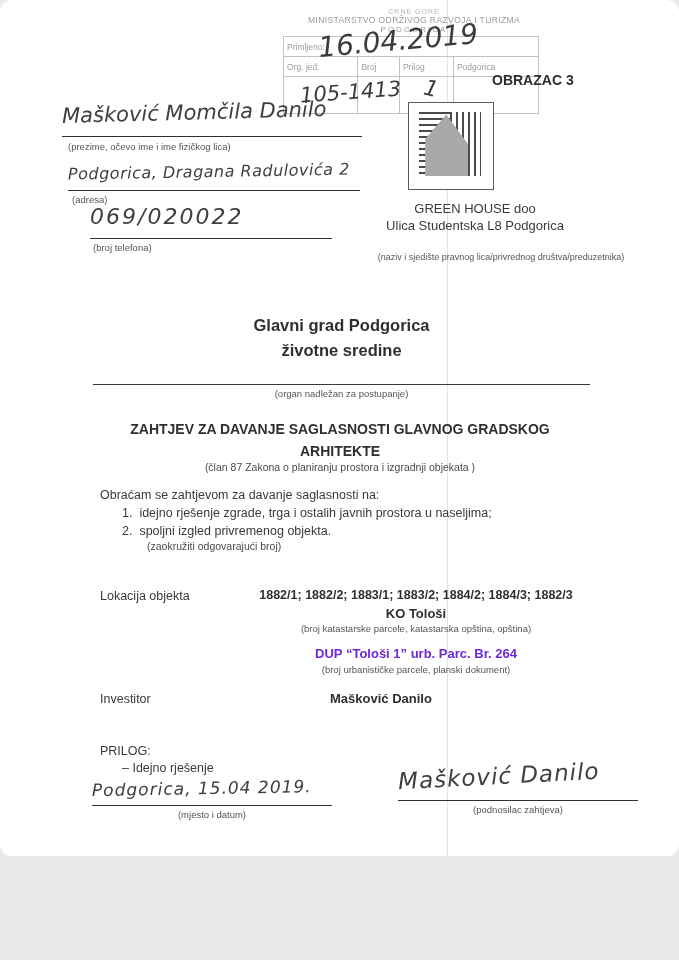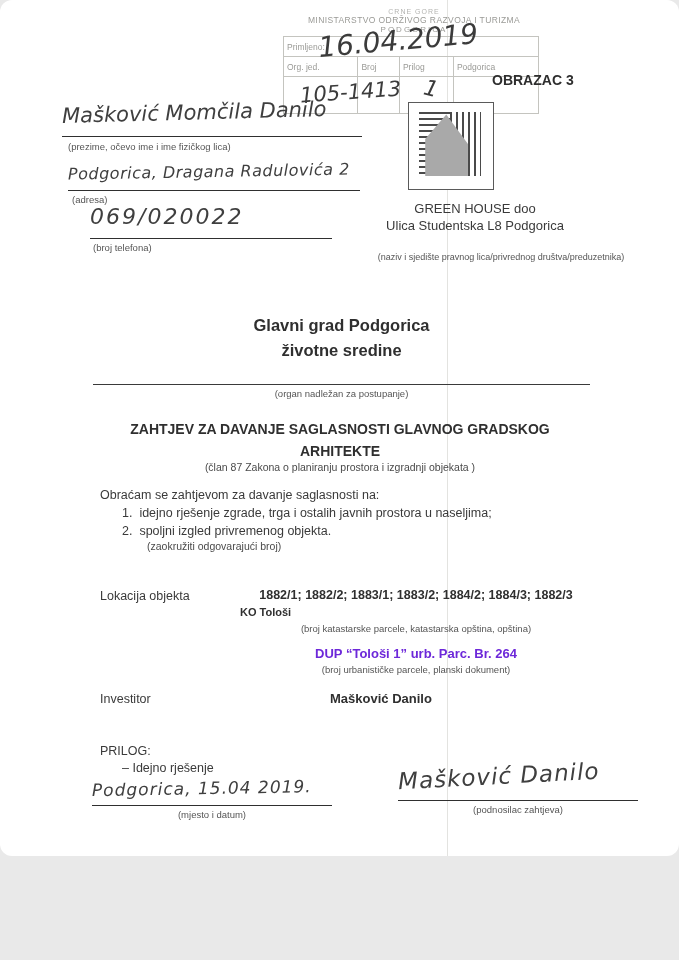--- a/index.html
+++ b/index.html
@@ -97,21 +97,21 @@
   
   .intro{left:100px;top:488px;font-size:12.5px;}
   .list-item{font-size:12.5px;}
   .li1{left:122px;top:506px;}
   .li2{left:122px;top:524px;}
   .li-note{left:147px;top:540px;font-size:10.5px;color:#4a4a4a;}
 
   
   .loc-label{left:100px;top:589px;font-size:12.5px;}
   .loc-parcels{left:240px;top:588px;width:352px;font-size:12.5px;font-weight:bold;text-align:center;color:#2f2f2f;}
-  .loc-ko{left:240px;top:606px;width:352px;font-size:11px;font-weight:bold;color:#2f2f2f;}
+  .loc-ko{left:240px;top:606px;width:352px;font-size:13px;font-weight:bold;text-align:center;color:#2f2f2f;}
   .loc-cad-label{left:240px;top:623px;width:352px;text-align:center;}
   .loc-plan{left:240px;top:646px;width:352px;font-size:13px;font-weight:bold;text-align:center;color:#6d28d9;}
   .loc-plan-label{left:240px;top:664px;width:352px;text-align:center;}
 
   
   .inv-label{left:100px;top:692px;font-size:12.5px;}
   .inv-value{left:330px;top:691px;font-size:13px;font-weight:bold;color:#2f2f2f;}
   .prilog-label{left:100px;top:744px;font-size:12.5px;}
   .prilog-item{left:122px;top:761px;font-size:12.5px;}
 

